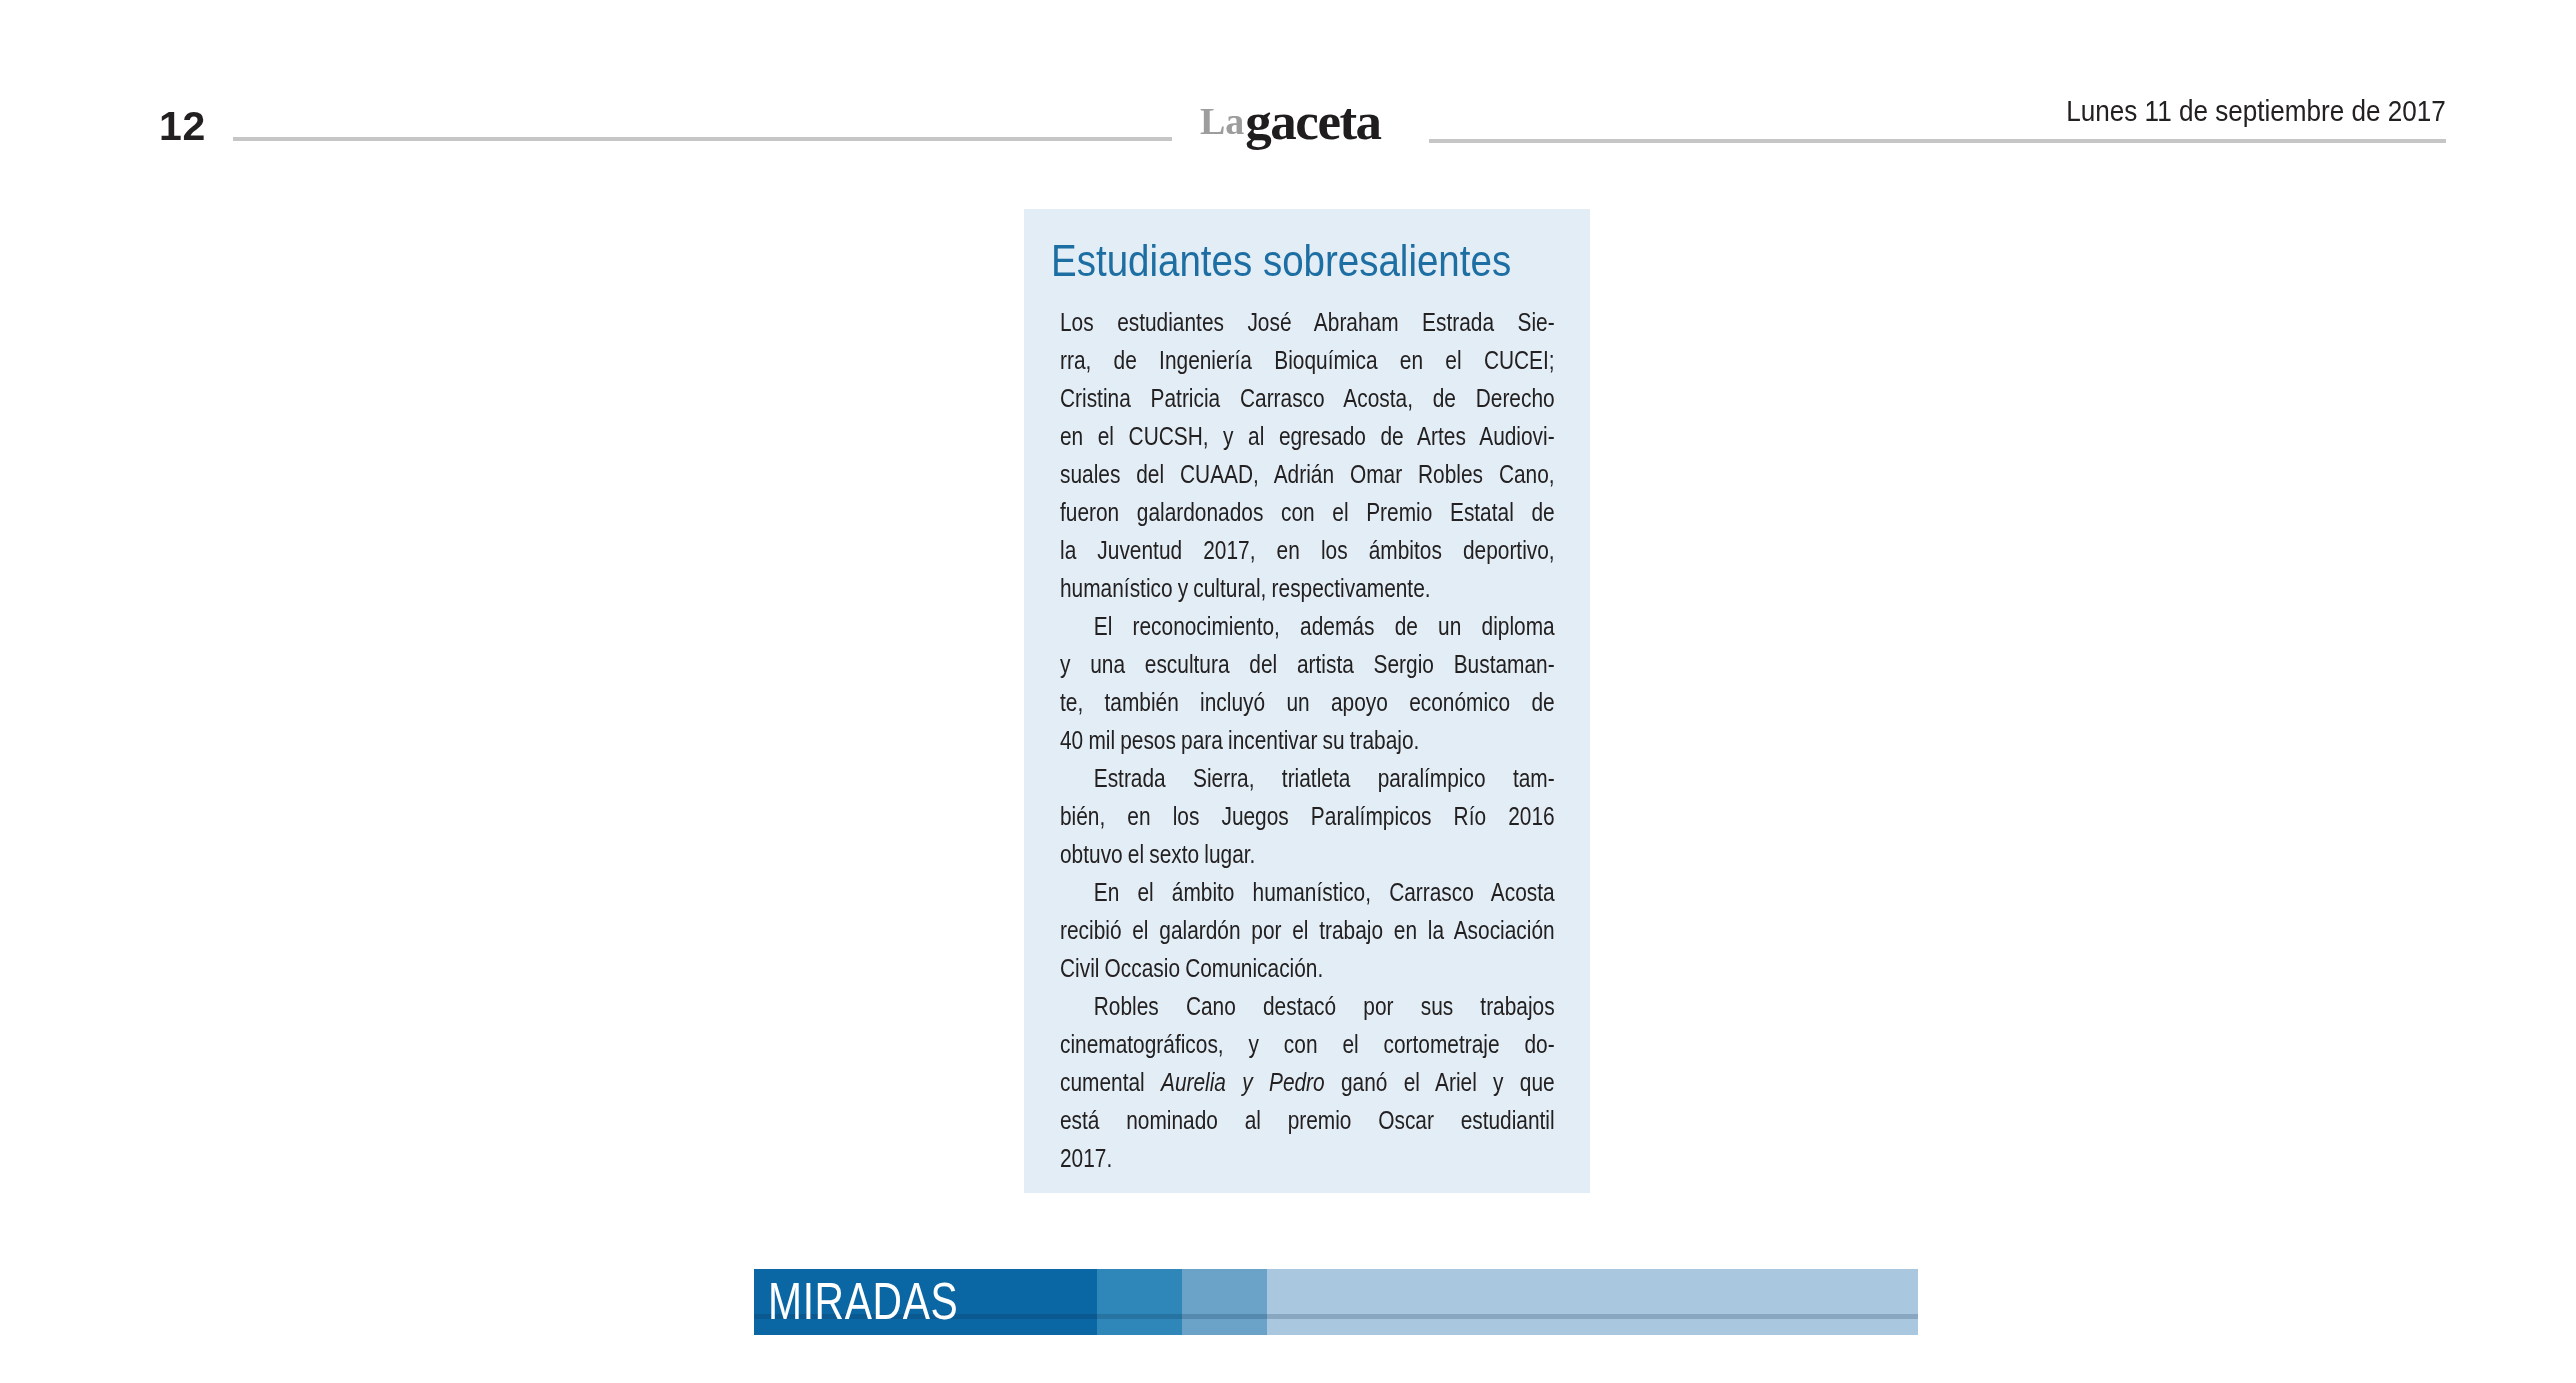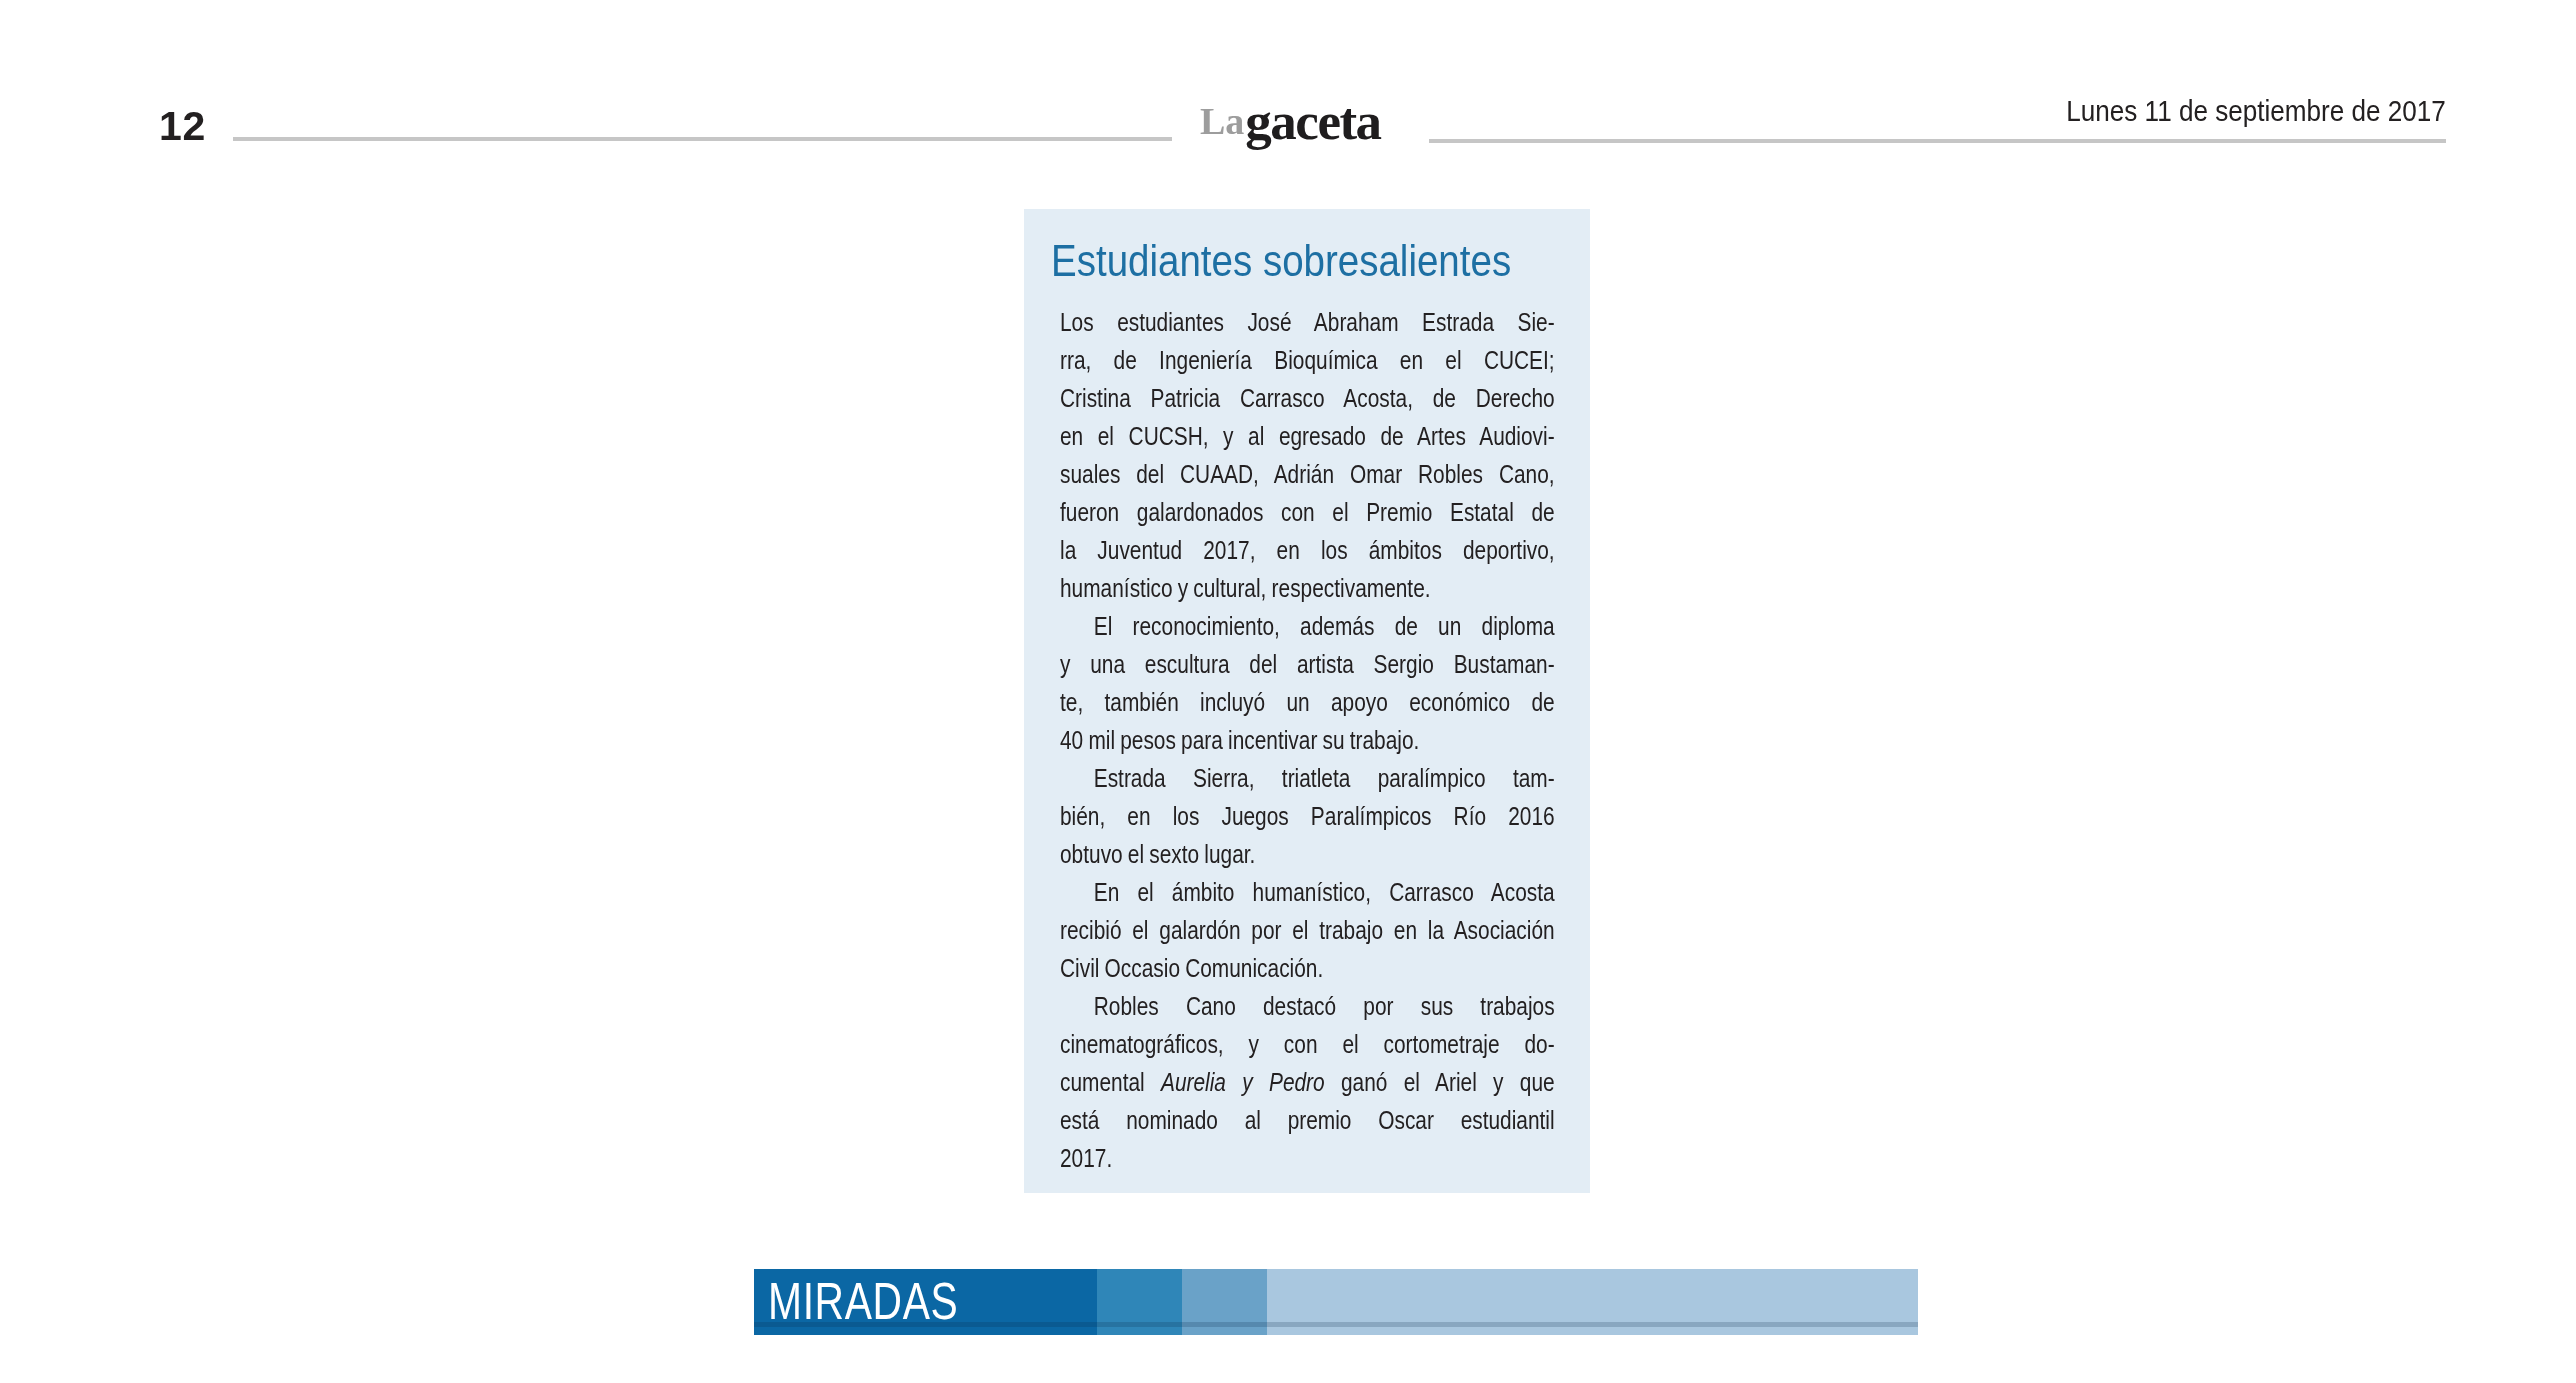--- a/index.html
+++ b/index.html
@@ -40,21 +40,21 @@
   #body-scale{
     width:616px;transform:scaleX(0.803);transform-origin:0 0;
     font-size:26px;line-height:38px;color:#232021;word-spacing:-0.8px;
   }
   .para{margin:0;}
   .line{text-align:justify;text-align-last:justify;}
   .line.last{text-align-last:left;}
   .line.indent{text-indent:42px;}
 
   
-  #banner{left:754px;top:1269px;height:58px;display:flex;}
+  #banner{left:754px;top:1269px;height:50px;display:flex;}
   #banner::after{
     content:"";position:absolute;left:0;right:0;bottom:0;height:5.3px;
     background:rgba(8,40,70,0.20);
   }
   .seg{height:66px;}
   #banner-label{
     position:absolute;left:13.6px;top:-1.5px;height:66px;line-height:68px;
     color:#ffffff;font-size:51px;font-weight:400;letter-spacing:0.8px;
     transform:scaleX(0.8);transform-origin:0 50%;white-space:nowrap;z-index:2;
   }

